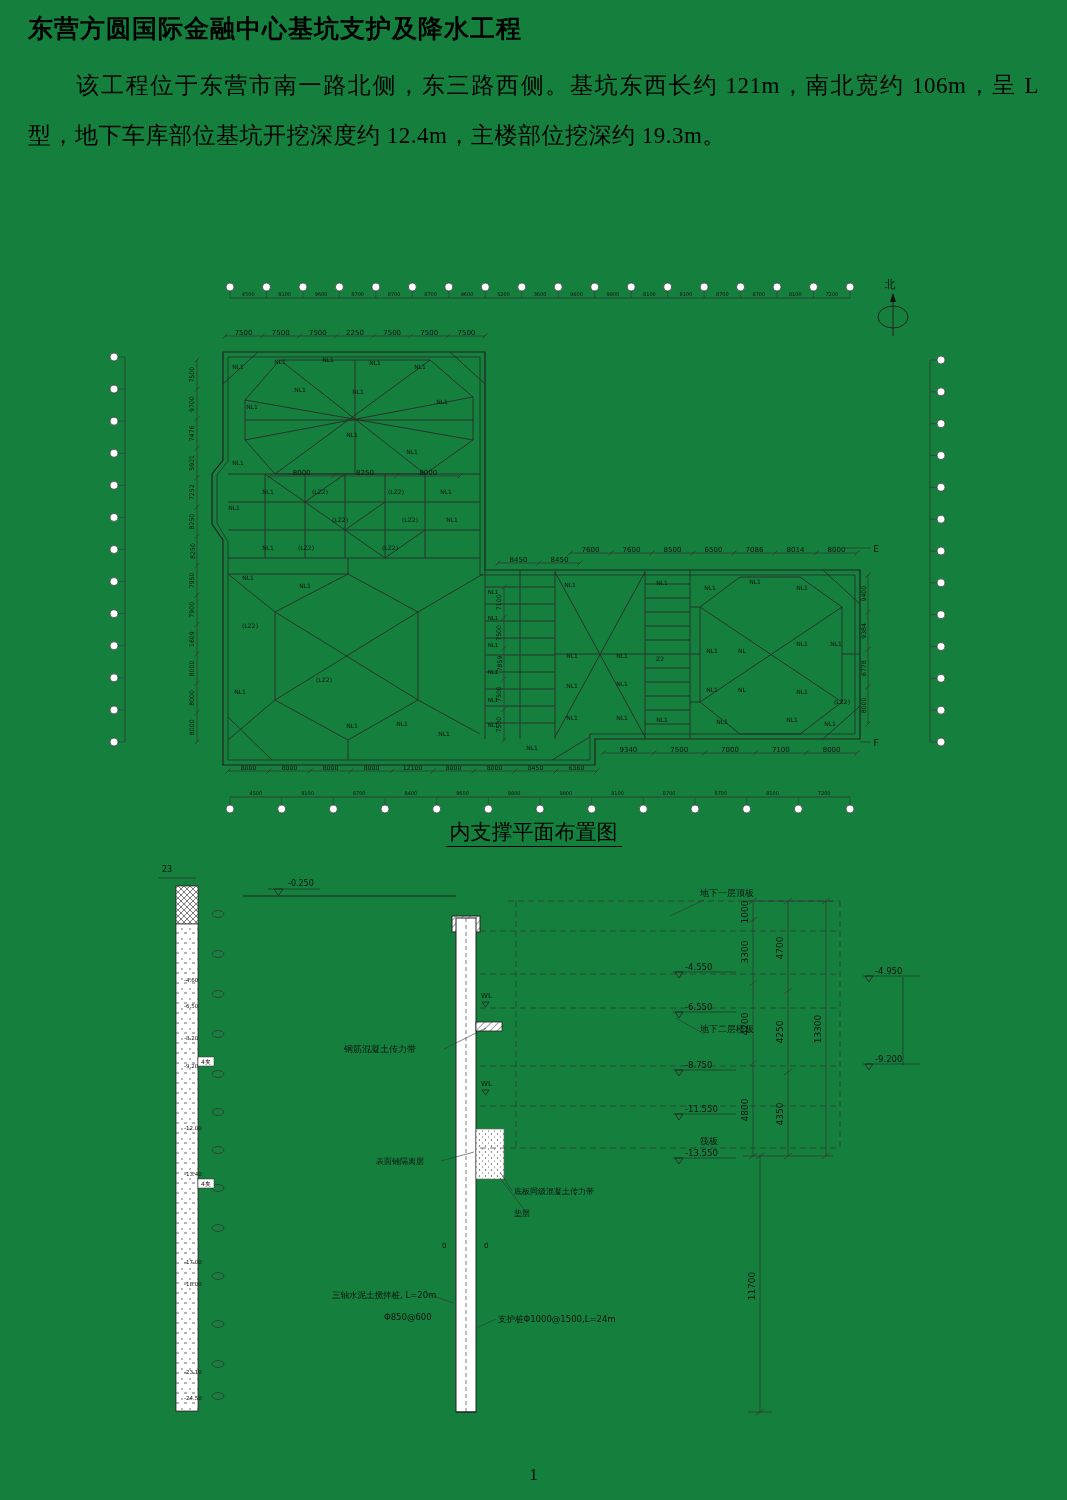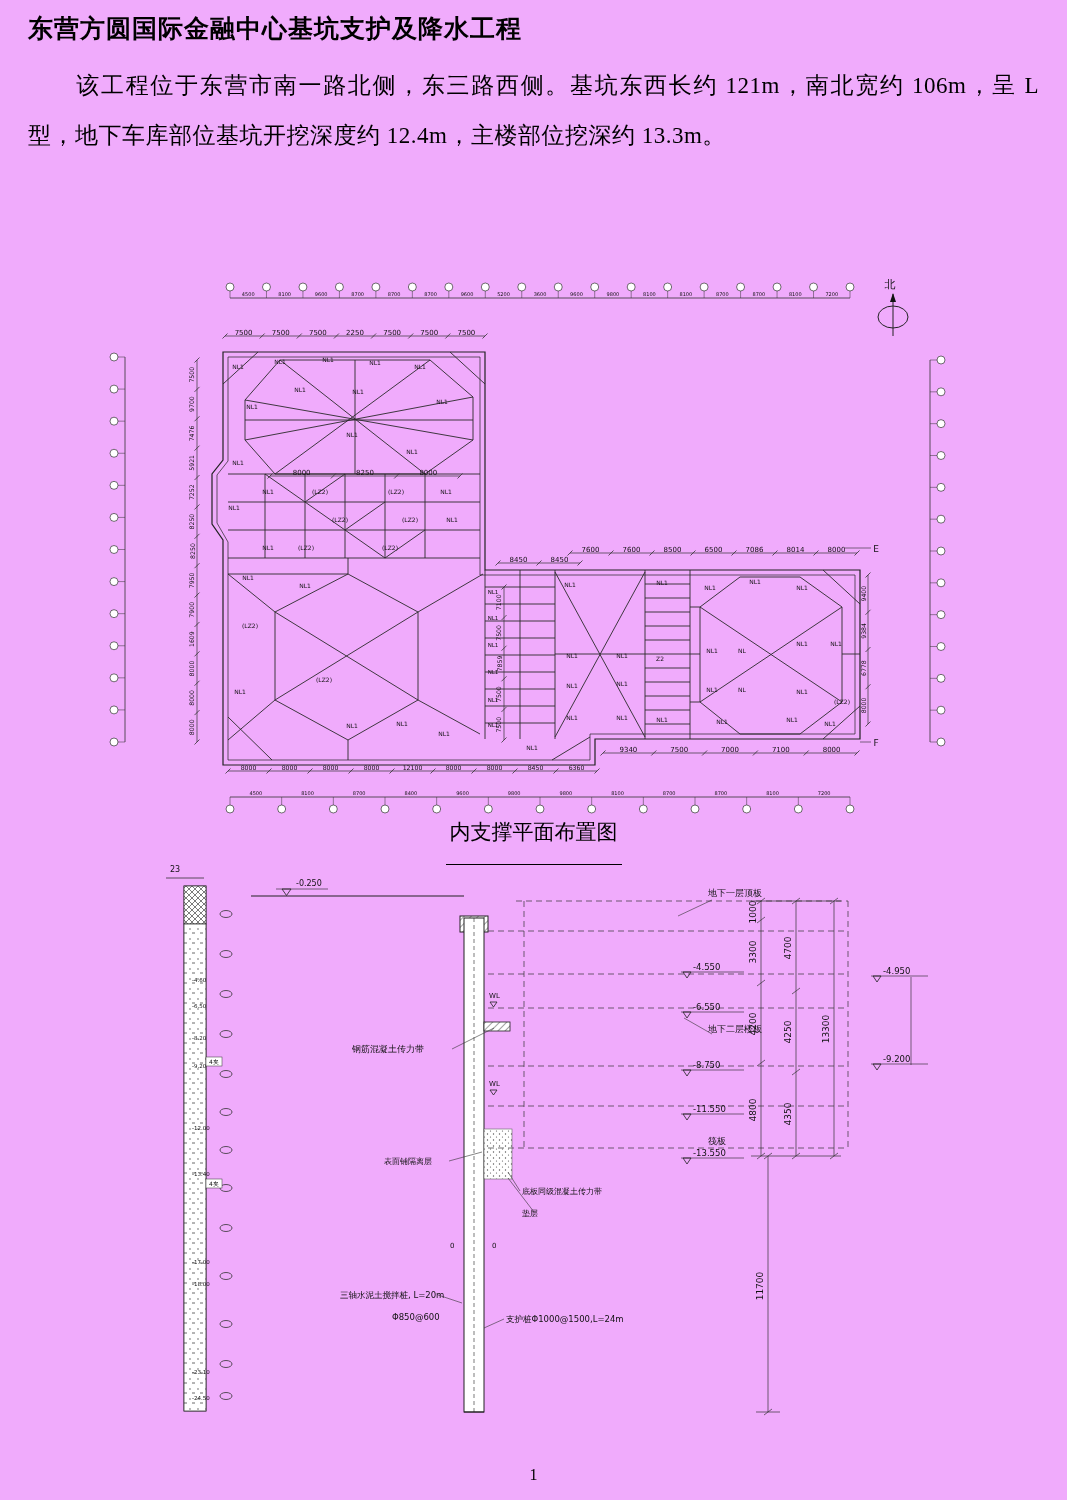--- a/index.html
+++ b/index.html
@@ -1,35 +1,35 @@
 <!DOCTYPE html>
 <html><head>
 <meta charset="utf-8">
 <style>
   html,body{margin:0;padding:0;background:#ffffff;}
-  .page{position:relative;width:1067px;height:1500px;background:#f0abfc;overflow:hidden;
+  .page{position:relative;width:1067px;height:1500px;background:#15803d;overflow:hidden;
         font-family:"Liberation Serif","DejaVu Serif",serif;color:#000;}
   .content{padding:6px 28px 0 28px;}
   h1.doc-title{font-size:25px;font-weight:700;margin:6px 0 16px 0;letter-spacing:1px;}
   p.para{font-size:23px;line-height:50px;margin:0;text-indent:2.1em;text-align:justify;letter-spacing:0.5px;}
   .plan-wrap{position:absolute;left:100px;top:272px;width:865px;height:558px;}
   .plan-caption{position:absolute;left:0;top:818px;width:100%;text-align:center;}
-  .plan-caption span{font-size:21px;border-bottom:1.5px solid #000;padding:0 4px 20px 4px;}
-  .section-wrap{position:absolute;left:156px;top:856px;width:785px;height:585px;}
+  .plan-caption span{font-size:21px;border-bottom:1.5px solid #000;padding:0 4px 2px 4px;}
+  .section-wrap{position:absolute;left:148px;top:856px;width:785px;height:585px;}
   .page-number{position:absolute;left:0;top:1466px;width:100%;text-align:center;font-size:16px;}
   svg{font-family:"DejaVu Sans","Liberation Sans",sans-serif;}
   svg text{fill:#111;}
 </style>
 </head>
 <body>
 
 <div class="page">
   <div class="content">
     <h1 class="doc-title">东营方圆国际金融中心基坑支护及降水工程</h1>
-    <p class="para">该工程位于东营市南一路北侧，东三路西侧。基坑东西长约 121m，南北宽约 106m，呈 L 型，地下车库部位基坑开挖深度约 12.4m，主楼部位挖深约 13.3m。</p>
+    <p class="para">该工程位于东营市南一路北侧，东三路西侧。基坑东西长约 121m，南北宽约 106m，呈 L 型，地下车库部位基坑开挖深度约 12.4m，主楼部位挖深约 19.3m。</p>
   </div>
 
   <div class="plan-wrap">
     <svg id="plan-svg" width="865" height="558" viewBox="0 0 865 558">
       <g stroke="#222" fill="none" stroke-width="1.2">
         <path d="M123,80 H385 V298 H760 V467 H495 V493 H123 V268 L112,252 V202 L123,188 Z"></path>
         <path d="M128,85 H380 V303 H755 V462 H490 V488 H128 V270 L117,251 V203 L128,189 Z" stroke-width="0.7"></path>
       </g>
       <g stroke="#2a2a2a" fill="none" stroke-width="0.9">
         <polygon points="145,128 180,88 330,88 373,125 373,168 325,202 175,202 145,168"></polygon>

